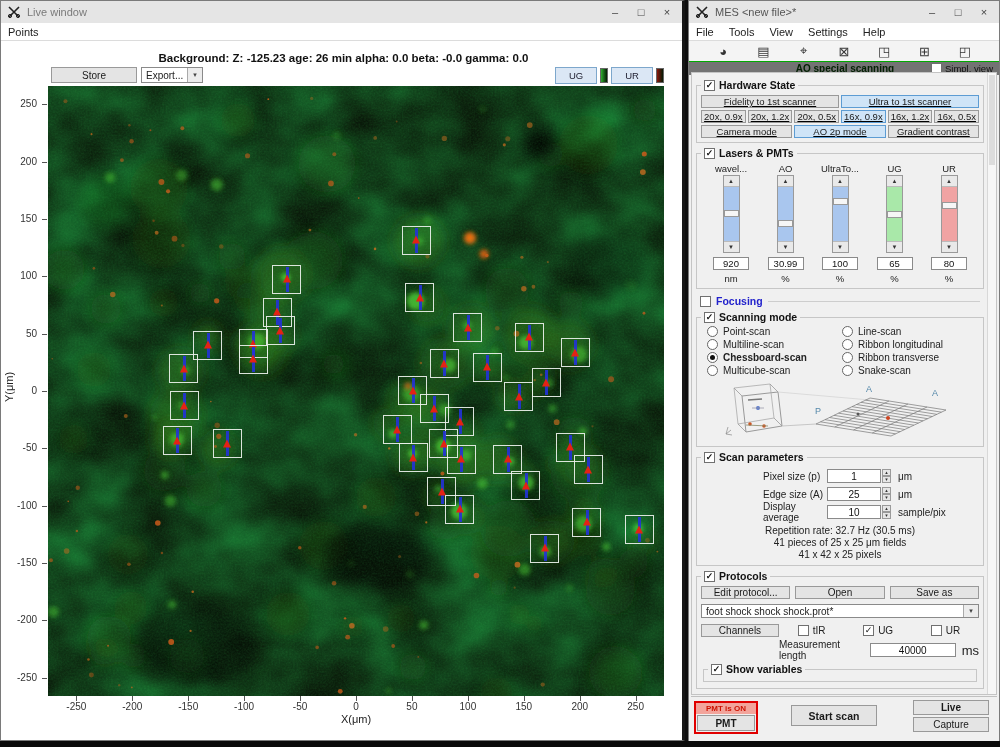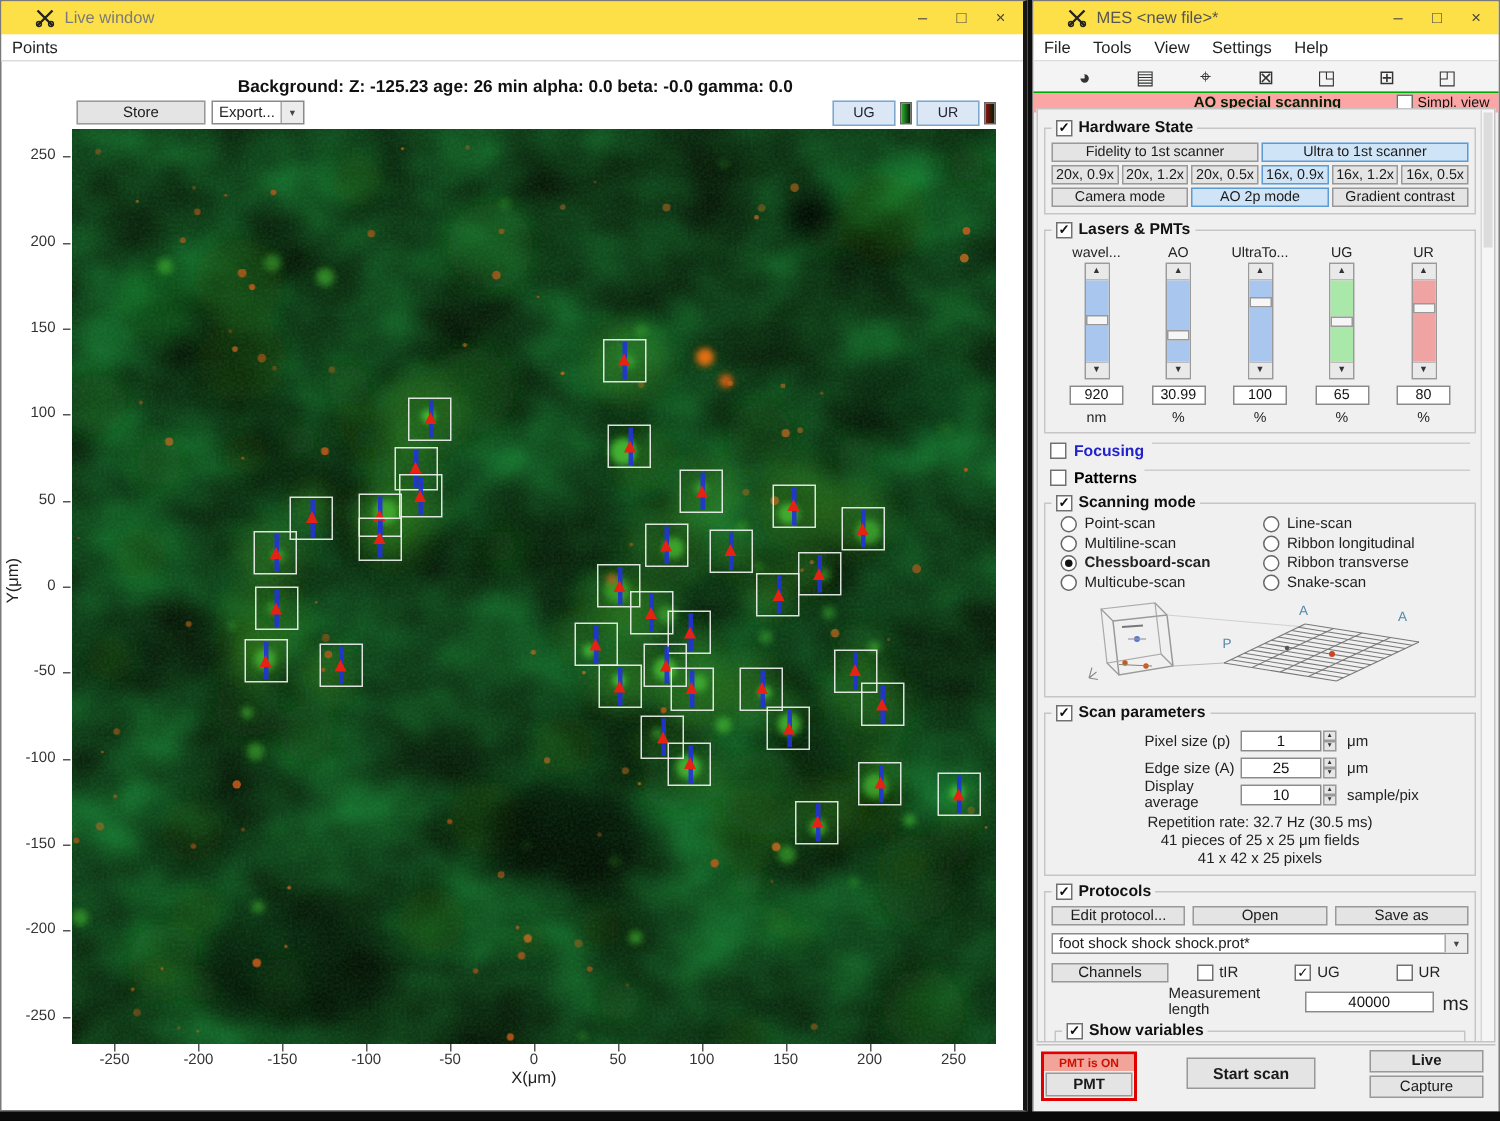--- a/index.html
+++ b/index.html
@@ -2,21 +2,21 @@
 <html><head>
 <meta charset="utf-8">
 <style>
   html,body{margin:0;padding:0;}
   body{width:1000px;height:747px;position:relative;background:#0e0e0e;
        font-family:"Liberation Sans",sans-serif;overflow:hidden;
        -webkit-font-smoothing:antialiased;}
   .win{position:absolute;background:#fff;border:1px solid #7a7a7a;box-sizing:border-box;}
   #win-left{left:0;top:0;width:685px;height:741px;border-right:3px solid #161616;}
   #win-right{left:688px;top:0;width:312px;height:742px;background:#f0f0f0;}
-  .titlebar{height:22px;display:flex;align-items:center;background:#fde047;padding:0 2px 0 22px;}
+  .titlebar{height:22px;display:flex;align-items:center;background:#e5e5e5;padding:0 2px 0 6px;}
   .title-text{font-size:11px;color:#7a7a7a;margin-left:6px;flex:1;white-space:nowrap;overflow:hidden;}
   .win-controls{display:flex;}
   .win-btn{width:26px;height:20px;display:flex;align-items:center;justify-content:center;
            font-size:11px;color:#444;}
   .menubar{height:17px;display:flex;align-items:center;background:#fff;
            border-bottom:1px solid #dcdcdc;padding-left:7px;}
   .menu-item{font-size:11px;color:#222;margin-right:15px;}
   
   #status-line{position:absolute;left:0;top:51px;width:685px;text-align:center;
                font-size:11.5px;font-weight:bold;color:#111;}
@@ -50,41 +50,41 @@
   #x-ticks{position:absolute;left:47px;top:695px;width:616px;height:16px;}
   #x-ticks .lbl{position:absolute;width:40px;margin-left:-20px;text-align:center;font-size:10px;color:#333;}
   #x-ticks .mark{position:absolute;top:0;width:1px;height:5px;background:#555;margin-top:-5px;}
   #xlabel{position:absolute;left:47px;top:712px;width:616px;text-align:center;font-size:11px;color:#222;}
   #ylabel{position:absolute;left:-22px;top:380px;width:60px;text-align:center;font-size:11px;color:#222;
           transform:rotate(-90deg);}
   
   #right-toolbar{height:20px;display:flex;align-items:center;justify-content:space-around;
                  padding:0 14px;background:#f4f4f4;}
   .tool-icon{font-size:13px;color:#333;width:22px;text-align:center;}
-  #banner{height:13px;background:#fca5a5;display:flex;align-items:center;border-top:1px solid #0a0;}
+  #banner{height:13px;background:#737373;display:flex;align-items:center;border-top:1px solid #0a0;}
   #banner .blabel{flex:1;text-align:center;font-size:10px;font-weight:bold;color:#042004;}
   #banner .bcheck{display:flex;align-items:center;gap:3px;margin-right:6px;font-size:9.5px;color:#111;}
   .cb{width:11px;height:11px;min-width:11px;background:#fff;border:1px solid #707070;
       display:inline-flex;align-items:center;justify-content:center;font-size:9px;color:#111;
       box-sizing:border-box;}
   .cb.checked::after{content:"✓";margin-top:-1px;}
   #right-content{position:absolute;left:2px;right:2px;top:71px;bottom:46px;
                  border:1px solid #c4c4c4;background:#f0f0f0;overflow:hidden;padding-right:8px;}
   #right-scroll{position:absolute;right:0;top:0;bottom:0;width:8px;background:#f6f6f6;
                 border-left:1px solid #d8d8d8;}
   #right-scroll .thumb{position:absolute;left:1px;right:1px;top:2px;height:90px;background:#dcdcdc;}
   .group{position:relative;border:1px solid #c6c6c6;margin:10px 4px 5px 4px;
          padding:7px 4px 4px 4px;background:#f0f0f0;}
   .group-hdr{position:absolute;top:-7px;left:4px;background:#f0f0f0;display:flex;
              align-items:center;gap:4px;padding:0 3px;font-weight:bold;font-size:10.5px;color:#111;}
-  .collapsed-row{display:flex;gap:5px;margin:6px 8px 0 8px;height:12px;}
+  .collapsed-row{display:flex;align-items:center;gap:5px;margin:6px 8px 0 8px;height:12px;}
   .collapsed-row .clabel{font-size:10.5px;font-weight:bold;}
   .collapsed-row .line{flex:1;border-top:1px solid #cdcdcd;height:0;}
   
-  .hw-row{display:flex;gap:2px;margin-top:2px;}
+  .hw-row{display:flex;gap:2px;margin-top:2px;text-decoration:underline;}
   .hw-row .btn{flex:1;height:13px;font-size:9.5px;white-space:nowrap;overflow:hidden;}
   
   #laser-sliders{display:flex;justify-content:space-between;padding:2px 8px 0 8px;}
   .slider-col{display:flex;flex-direction:column;align-items:center;width:44px;}
   .slider-col .slabel{font-size:9.5px;color:#222;height:12px;white-space:nowrap;}
   .strack{width:17px;height:78px;border:1px solid #9a9a9a;box-sizing:border-box;
           display:flex;flex-direction:column;background:#fff;}
   .sarrow{height:10px;background:#e9e9e9;border-bottom:1px solid #bbb;font-size:6px;
           display:flex;align-items:center;justify-content:center;color:#333;}
   .sarrow.down{border-bottom:none;border-top:1px solid #bbb;}
@@ -787,25 +787,20 @@
             <div class="sunit">%</div>
           </div>
         </div>
     </div>
 
     <div class="collapsed-row">
       <span class="cb"></span>
       <span class="clabel" id="focusing-label" style="color: rgb(34, 34, 204);">Focusing</span>
       <span class="line"></span>
     </div>
-    <div class="collapsed-row">
-      <span class="cb"></span>
-      <span class="clabel" id="patterns-label">Patterns</span>
-      <span class="line"></span>
-    </div>
 
     <div class="group">
       <div class="group-hdr">
         <span class="cb checked"></span>
         <span>Scanning mode</span>
       </div>
       <div id="scan-cols">
           <div class="scan-col">
             <div class="radio-row">
               <span class="radio"></span>

